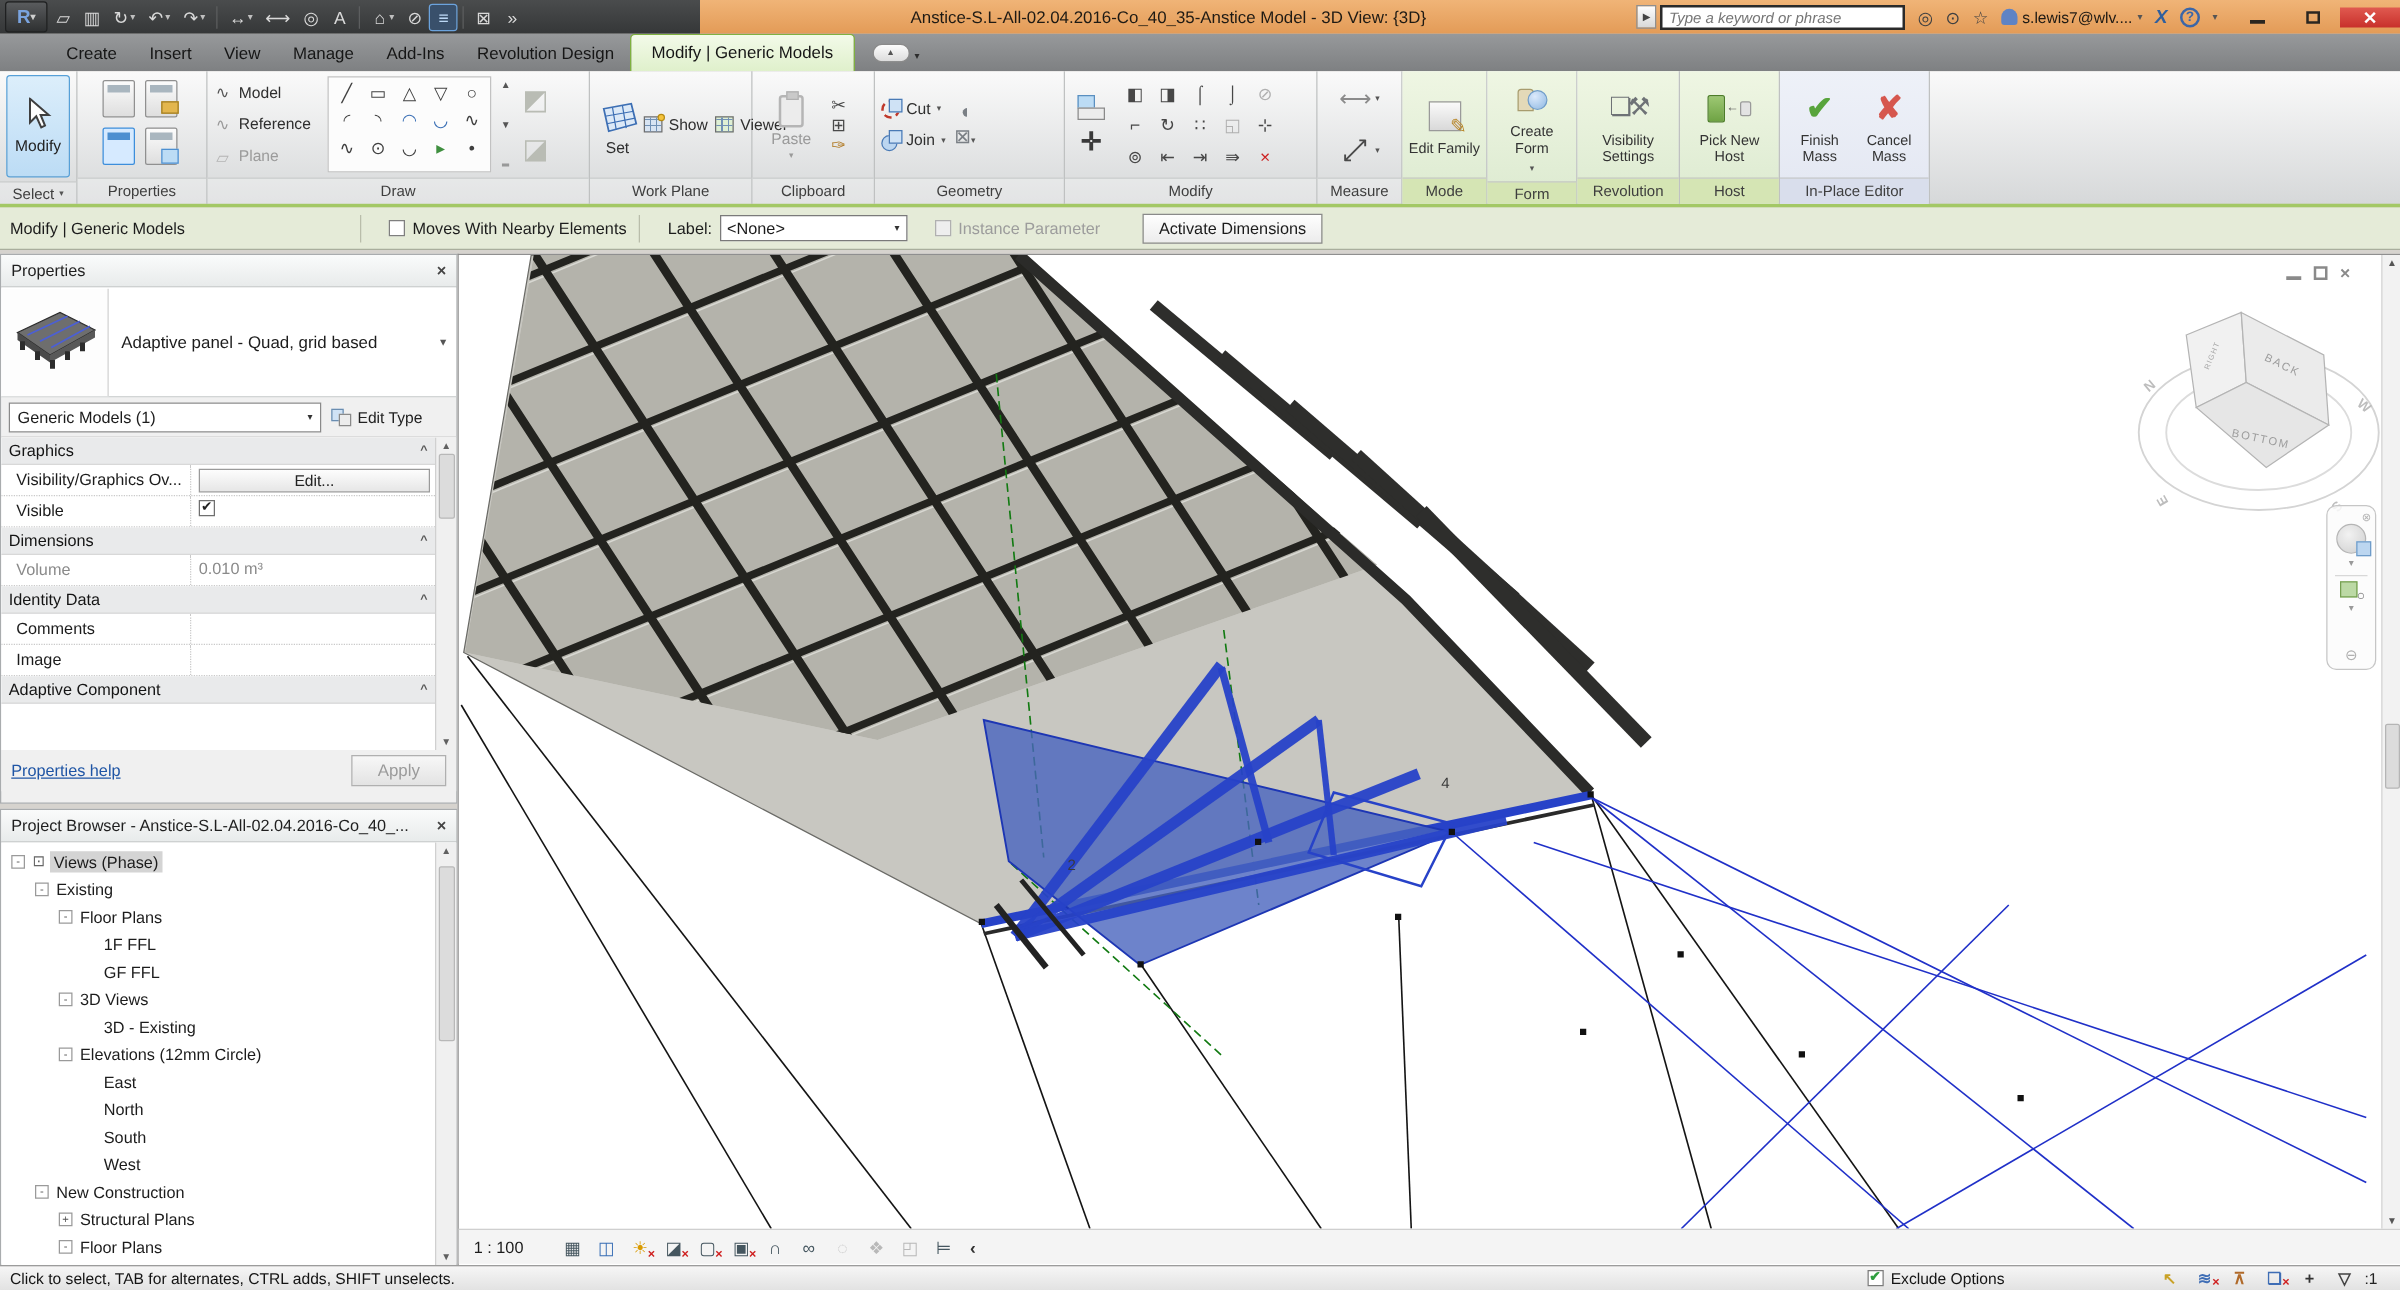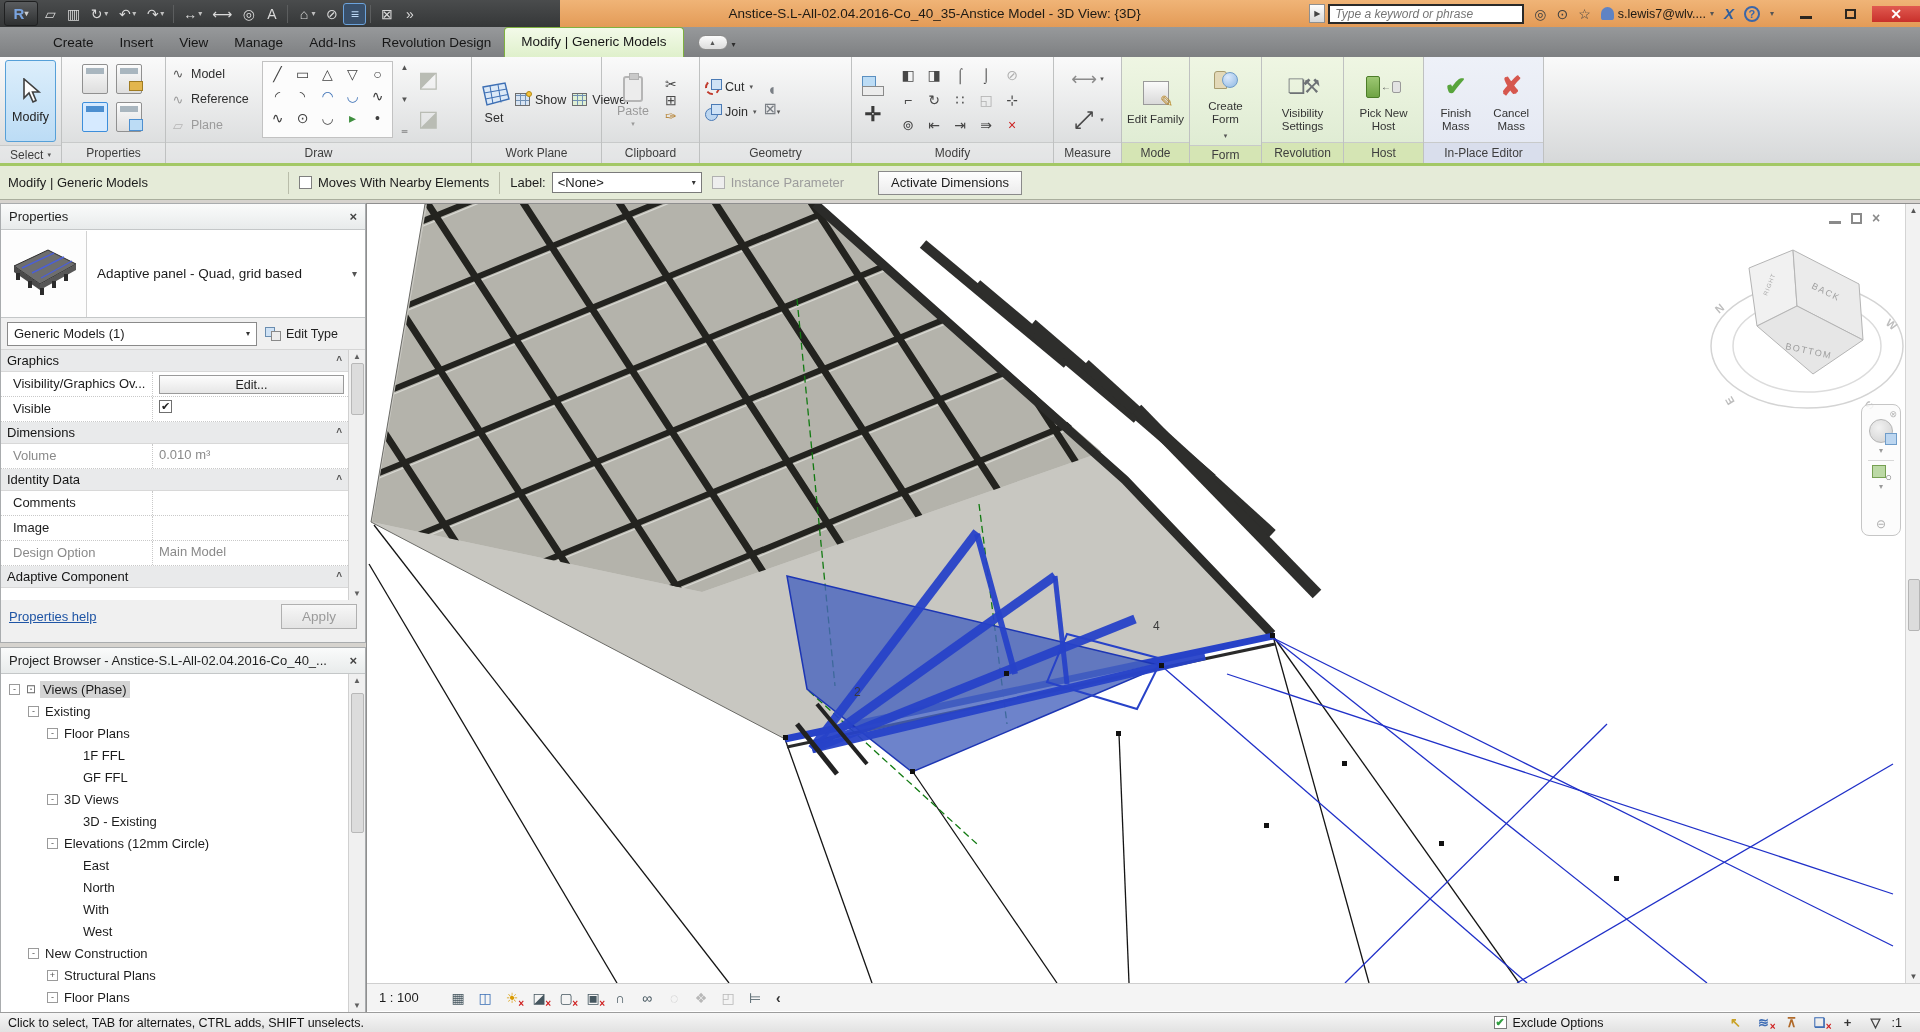--- a/index.html
+++ b/index.html
@@ -128,21 +128,21 @@
   .crossico { color:#d6574e; font-size:26px; font-weight:bold; }
 
   
   .optionsbar { left:0; top:166px; width:1920px; height:34px; background:#e5ebd8; border-bottom:1px solid #a9ae9d; display:flex; align-items:center; gap:10px; padding-left:8px; }
   .ob-ctx { font-size:13px; color:#1c1c1c; width:270px; }
   .ob-sep { width:1px; height:22px; background:#b9bdaa; }
   .obcheck { width:13px; height:13px; border:1px solid #7f7f7f; background:#fff; }
   .obcheck.dis { border-color:#b0b0b0; background:#eee; }
   .oblabel { font-size:13px; color:#1c1c1c; }
   .oblabel.dis { color:#9c9c9c; }
-  .obrow { display:flex; align-items:center; gap:6px; }
+  .obrow { display:flex; align-items:center; gap:6px;margin-left:12px; }
   .obselect { width:150px; height:21px; background:#fff; border:1px solid #7a7a7a; display:flex; align-items:center; justify-content:space-between; padding:0 5px; font-size:13px; }
   .obbtn { height:24px; padding:0 12px; background:linear-gradient(#fefefe,#ececec); border:1px solid #8a8a8a; font-size:13px; display:flex; align-items:center; margin-left:24px; }
 
   
   .palette { left:0; width:366px; background:#f0f0f0; border:1px solid #a9acae; }
   .pal-head { height:26px; background:linear-gradient(#fafbfb,#e8ebeb); border-bottom:1px solid #c4c7c8; display:flex; align-items:center; padding:0 8px; font-size:13px; color:#1f1f1f; }
   .pal-close { margin-left:auto; color:#444; font-weight:bold; font-size:13px; }
   .typebox { height:88px; background:#fff; border-bottom:1px solid #c4c7c8; display:flex; align-items:center; }
   .thumb { width:86px; height:86px; border-right:1px solid #d2d2d2; background:#fdfdfd; display:flex; align-items:center; justify-content:center; }
   .typename { flex:1; font-size:13.5px; color:#1c1c1c; padding-left:10px; }
@@ -675,24 +675,20 @@
           <span class="pchev">^</span>
         </div>
         <div class="prow">
           <span class="plab">Comments</span>
           <span class="pval"></span>
         </div>
         <div class="prow">
           <span class="plab">Image</span>
           <span class="pval"></span>
         </div>
-        <div class="prow">
-          <span class="plab dis">Design Option</span>
-          <span class="pval dis">Main Model</span>
-        </div>
         <div class="psec">
           <span>Adaptive Component</span>
           <span class="pchev">^</span>
         </div>
       </div>
     <div class="pscroll">
       <span>▲</span>
         <span class="pthumb"></span>
         <span class="spacer"></span>
         <span>▼</span>
@@ -747,21 +743,21 @@
         <div class="trow" style="padding-left: 65px;">
           <span class="texp-spacer"></span>
           <span class="tlabel">East</span>
         </div>
         <div class="trow" style="padding-left: 65px;">
           <span class="texp-spacer"></span>
           <span class="tlabel">North</span>
         </div>
         <div class="trow" style="padding-left: 65px;">
           <span class="texp-spacer"></span>
-          <span class="tlabel">With</span>
+          <span class="tlabel">South</span>
         </div>
         <div class="trow" style="padding-left: 65px;">
           <span class="texp-spacer"></span>
           <span class="tlabel">West</span>
         </div>
         <div class="trow" style="padding-left: 27px;">
           <span class="texp">-</span>
           <span class="tlabel">New Construction</span>
         </div>
         <div class="trow" style="padding-left: 46px;">

